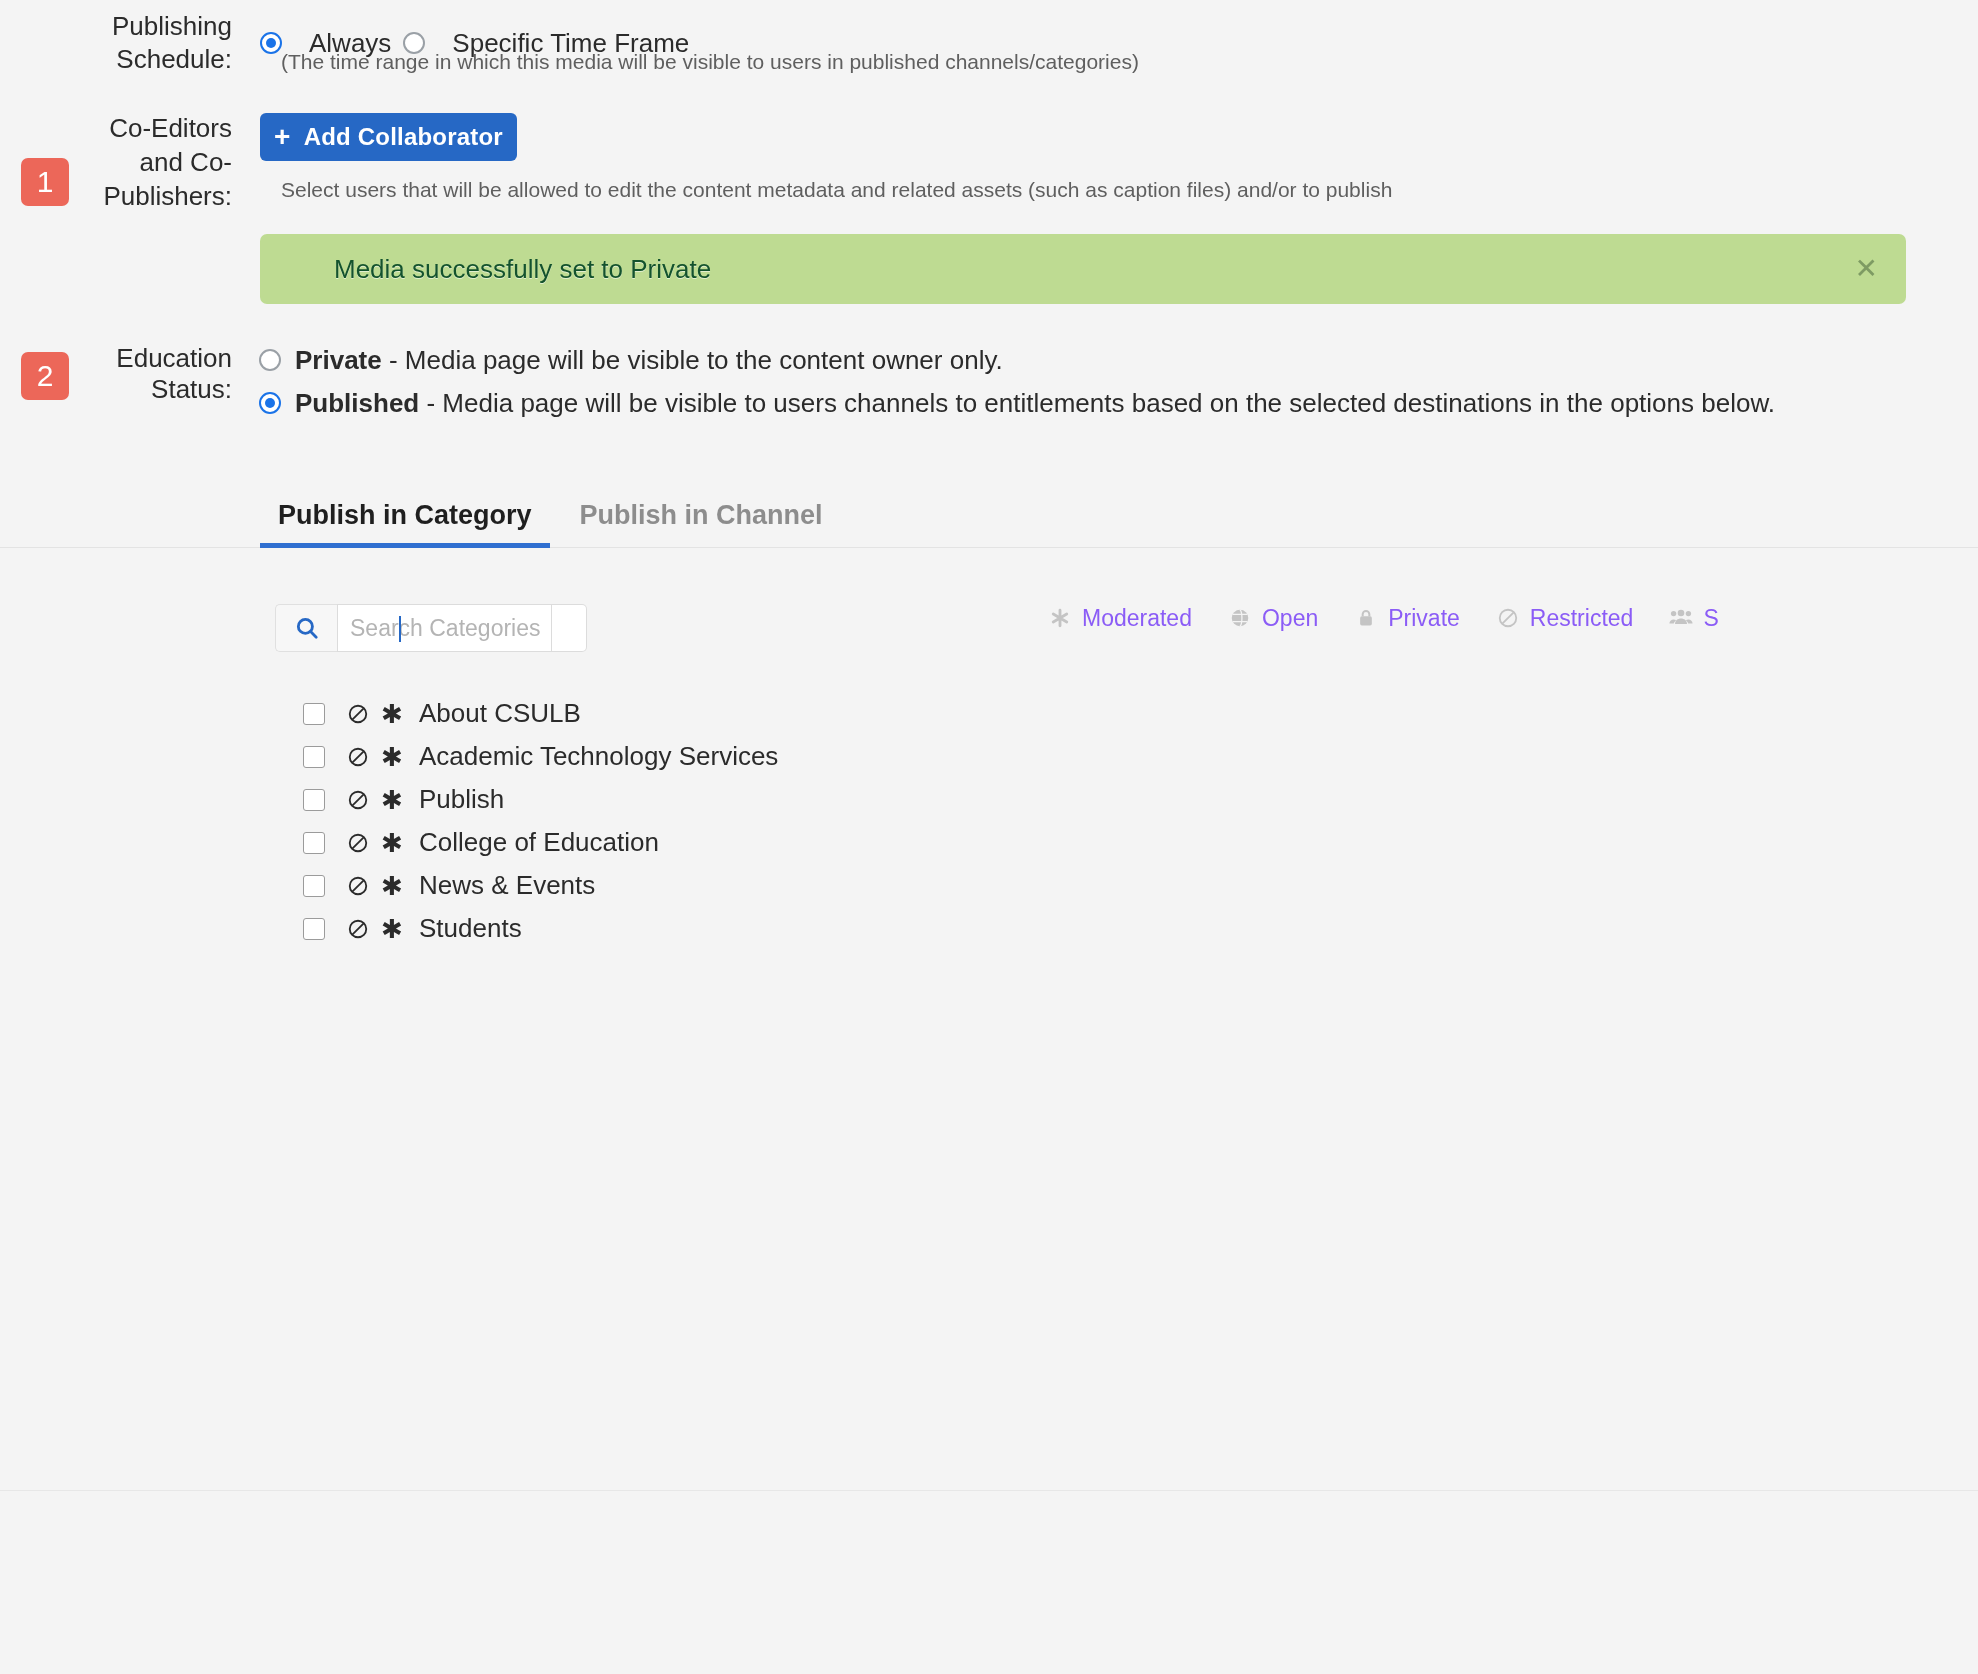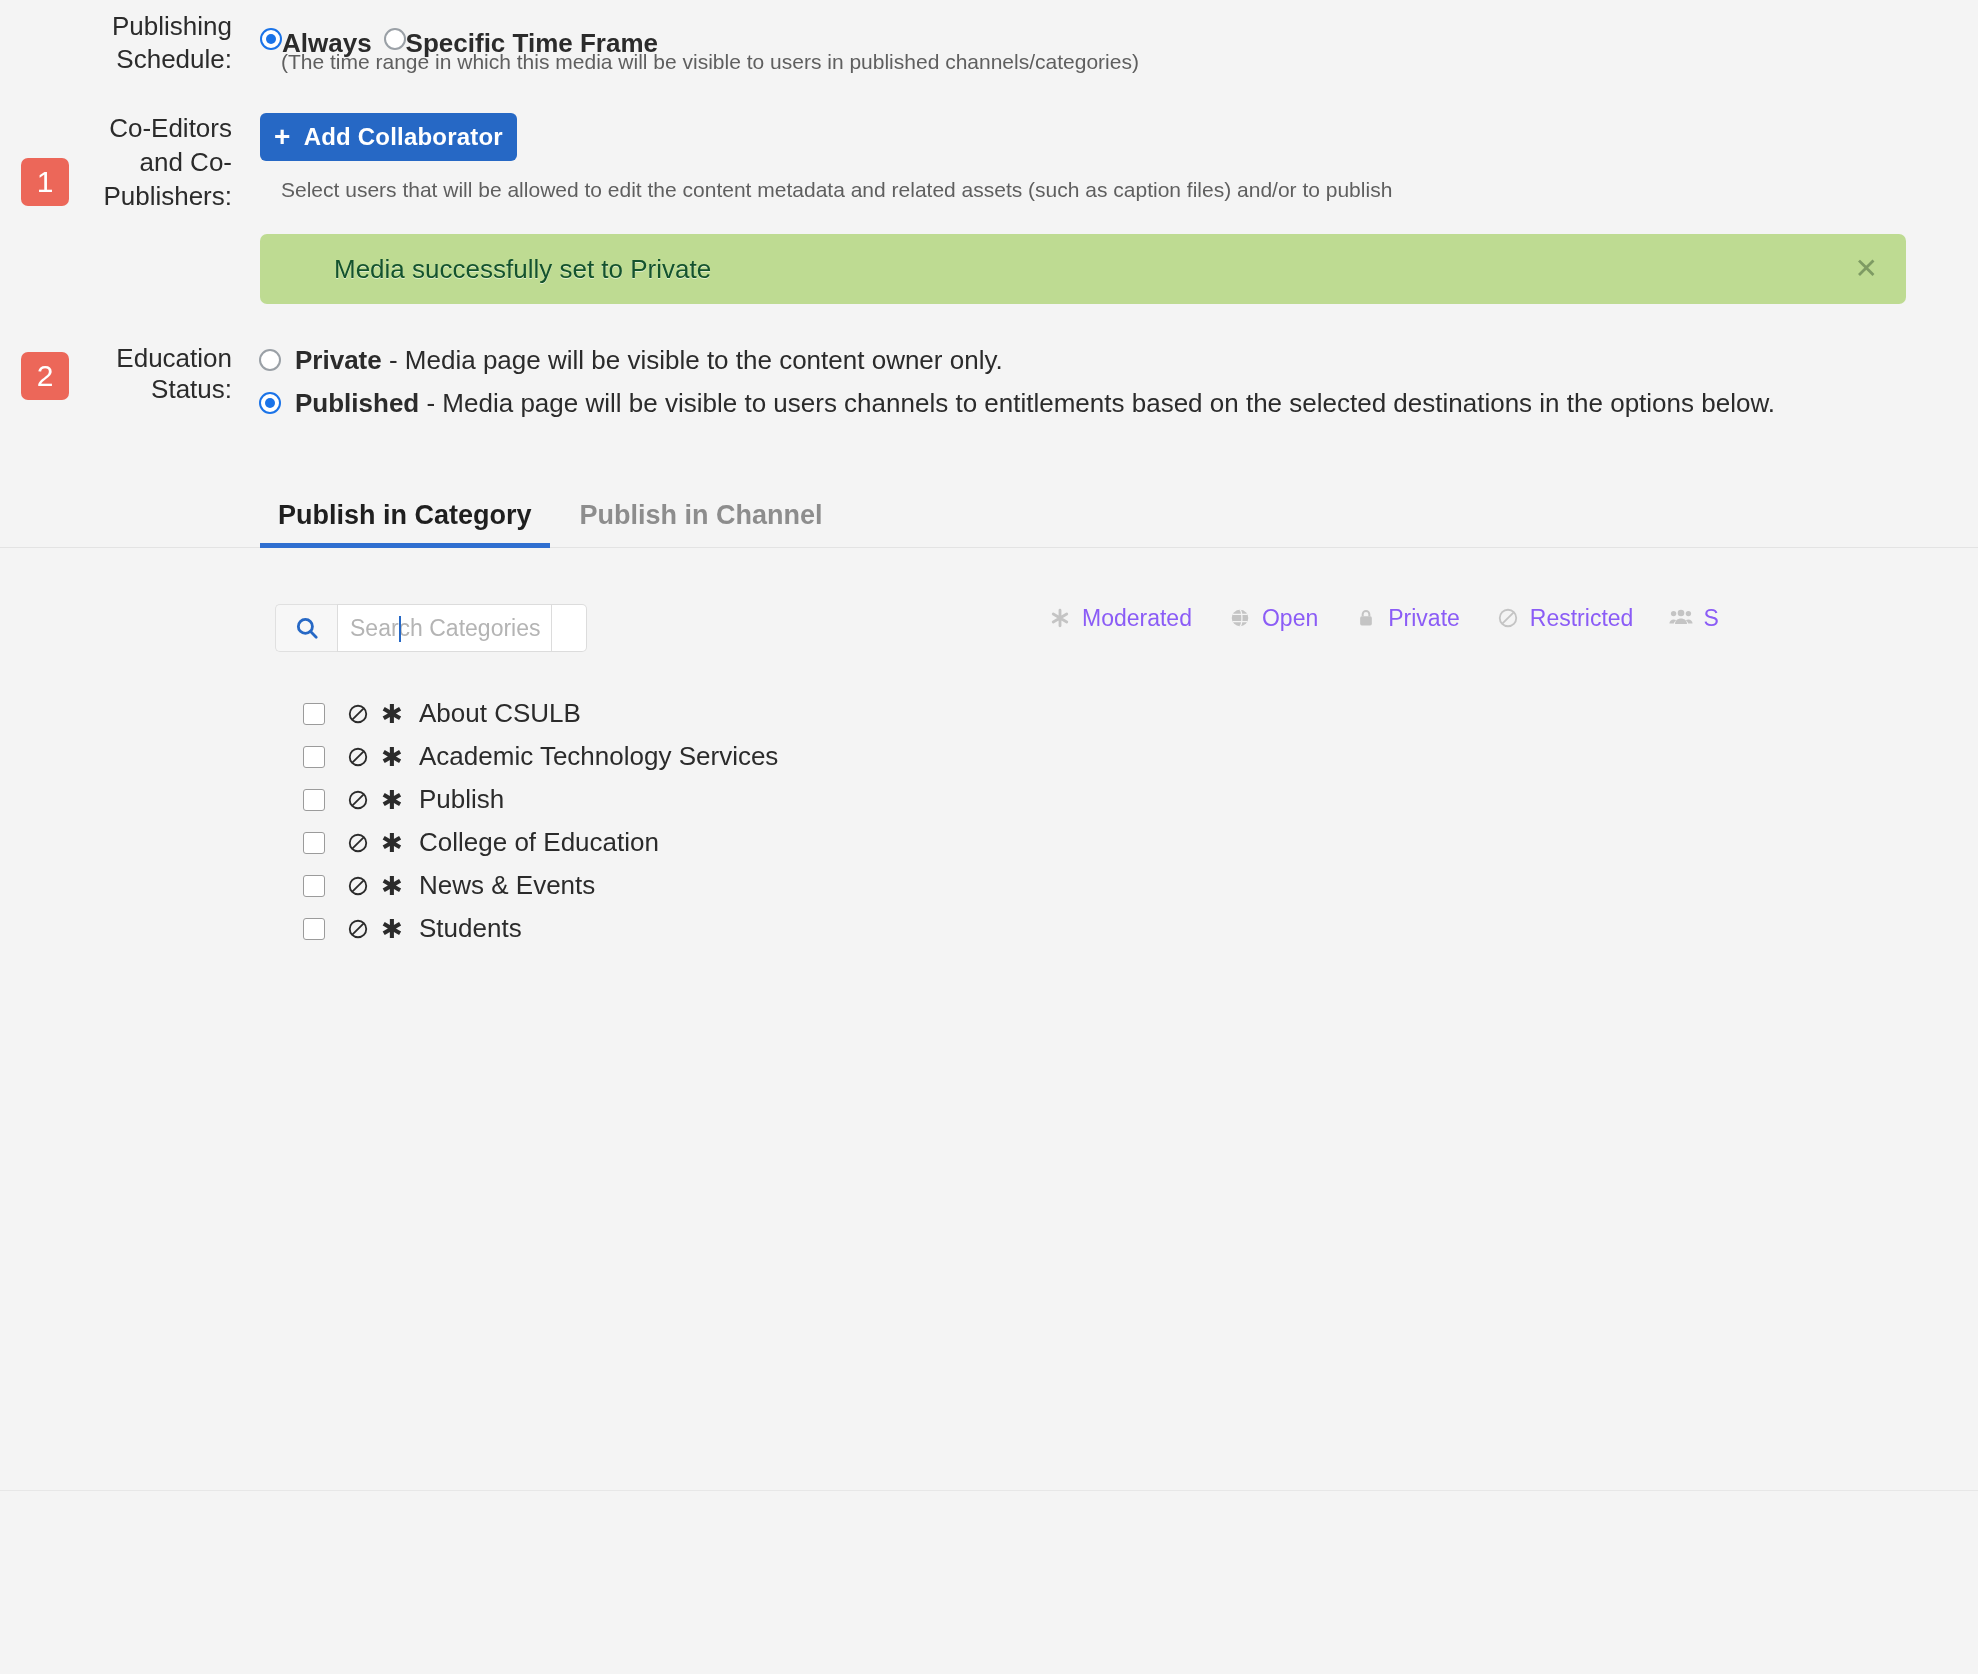--- a/index.html
+++ b/index.html
@@ -69,21 +69,21 @@
   }
 
   
   #schedule-row { left: 0; top: 10px; width: 1978px; }
   #schedule-label { width: 232px; padding-right: 0; }
   #schedule-options {
     margin-left: 28px;
     display: flex; align-items: center; gap: 12px;
     font-size: 26px;
   }
-  #schedule-options .opt { display: flex; align-items: flex-start; gap: 0; font-weight: bold; }
+  #schedule-options .opt { display: flex; align-items: center; gap: 27px; }
   #schedule-options .opt-text { font-size: 26px; color: #2b2b2b; }
   .hint {
     position: absolute;
     font-size: 21px;
     color: #5f5f5f;
     left: 281px;
   }
 
   
   #coeditor-label {

